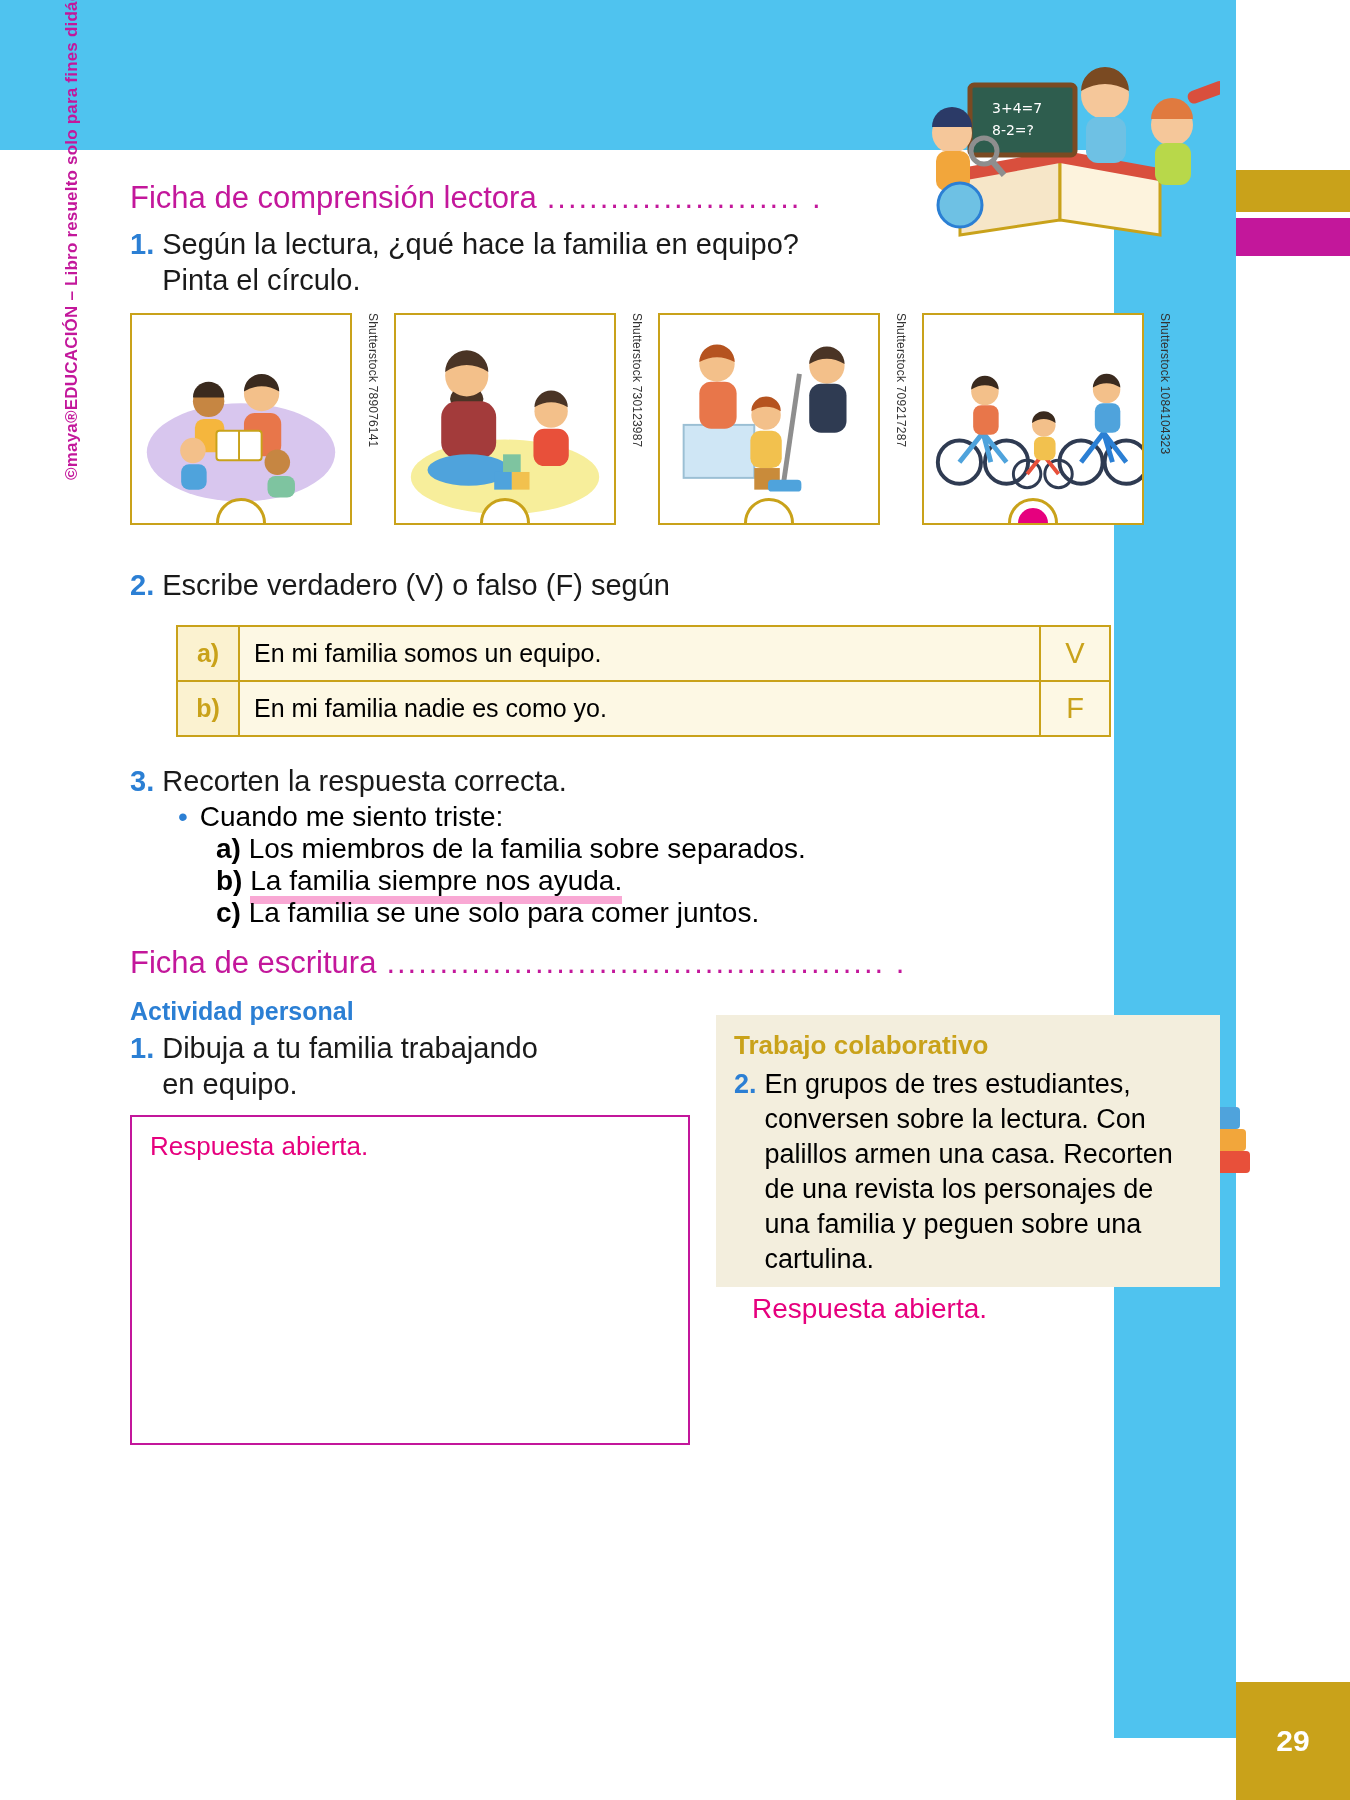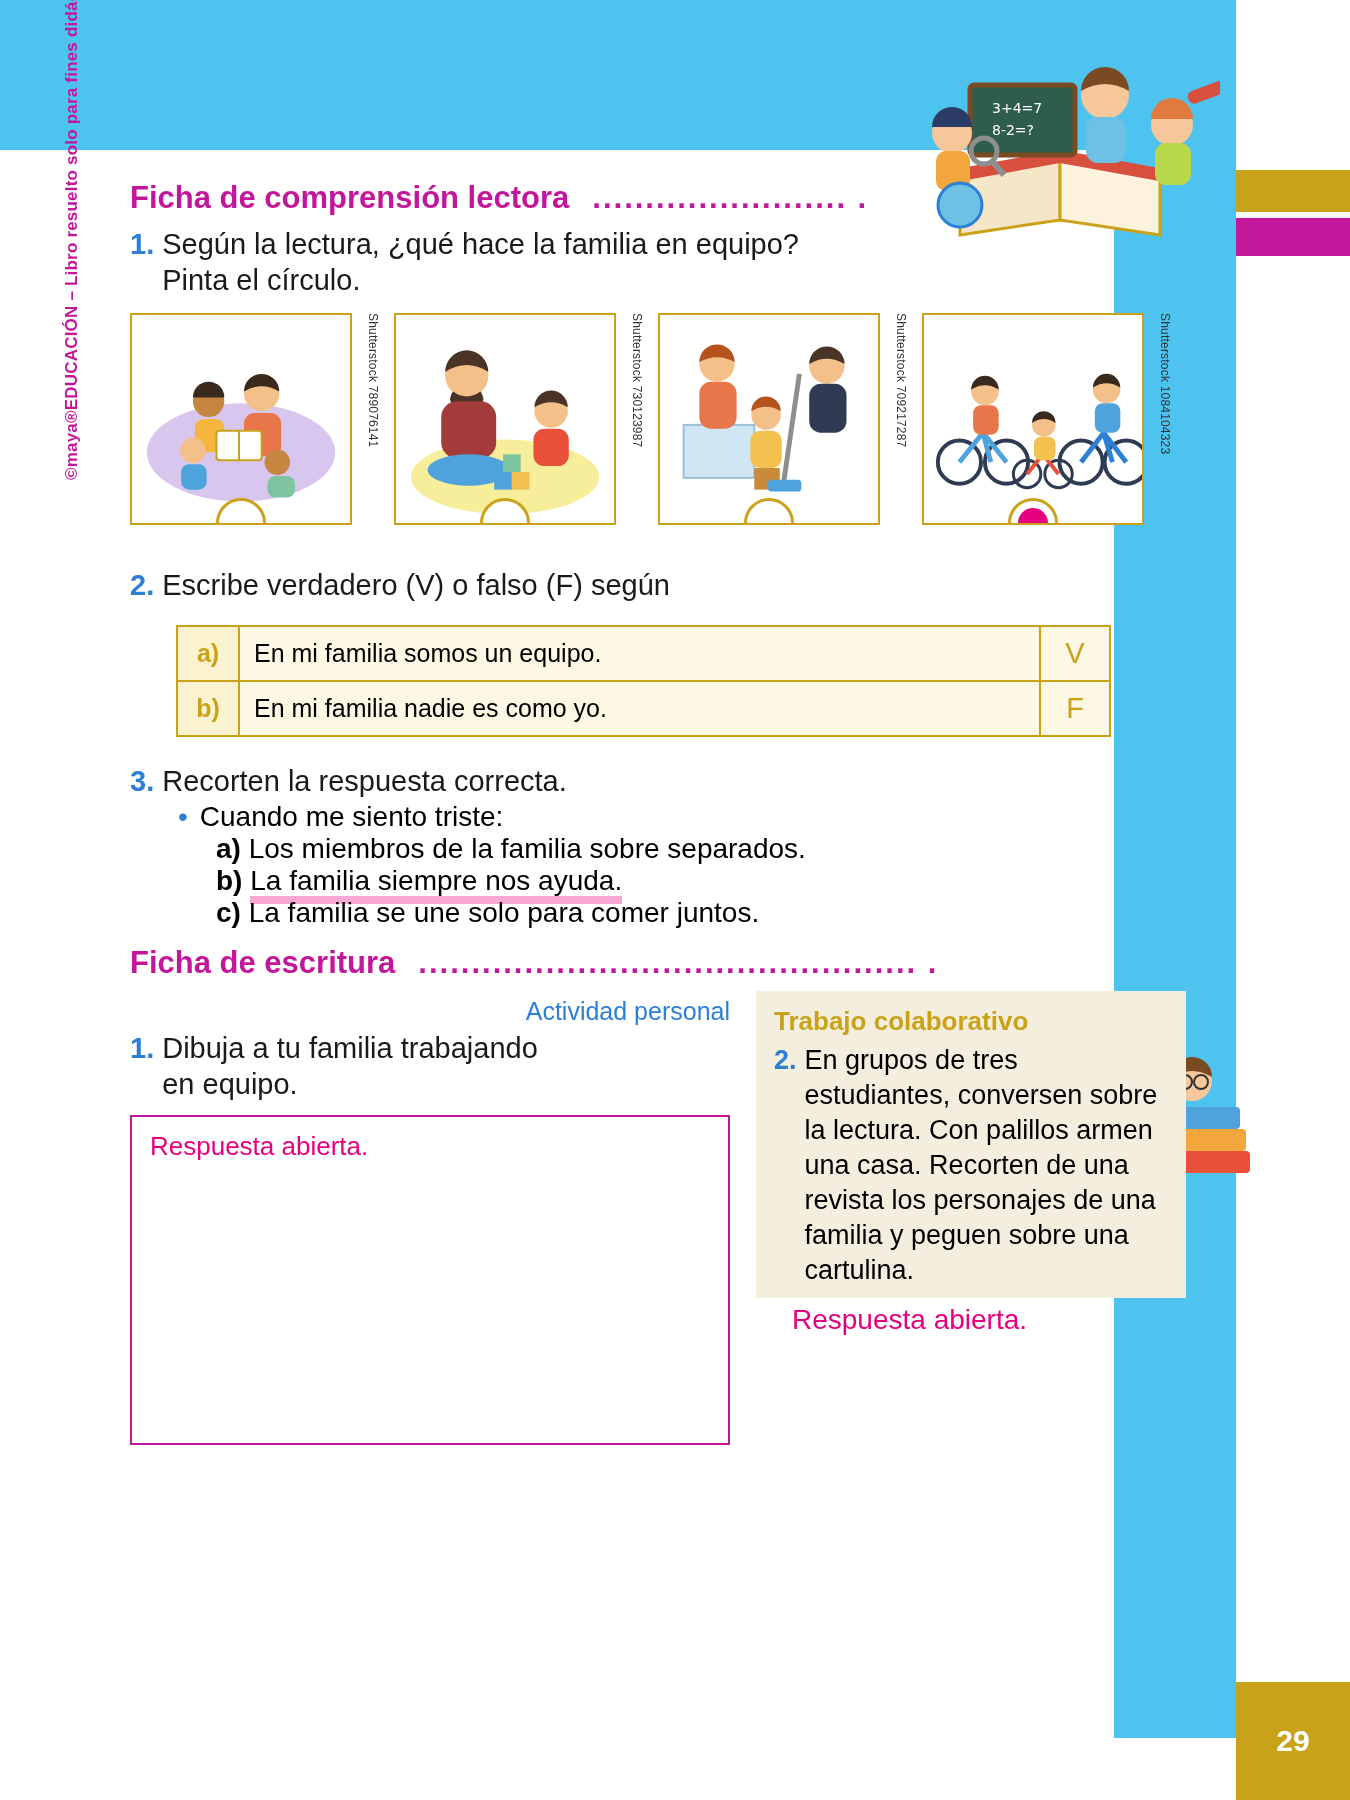--- a/index.html
+++ b/index.html
@@ -37,23 +37,22 @@
   
   .side-credit {
     position:absolute; left:62px; top:480px;
     transform:rotate(-90deg); transform-origin:left top;
     white-space:nowrap; font-size:17px; color:#c3179b; font-weight:bold;
     letter-spacing:.2px;
   }
   
   .content { position:absolute; left:130px; top:180px; width:1090px; }
   .heading {
-    font-size:31px; font-weight:bold; color:#c3179b; display:flex; align-items:flex-end;
+    font-size:31px; font-weight:normal; color:#c3179b; display:flex; align-items:flex-end;
     margin-bottom:10px;
-    gap:13px;
   }
   .heading .dots { flex:1; margin-left:10px; overflow:hidden; white-space:nowrap;
     color:#c3179b; font-size:31px; letter-spacing:2px; }
   .q { display:flex; font-size:29px; color:#1a1a1a; margin-top:4px; line-height:1.25; }
   .qnum { color:#2b7fd4; font-weight:bold; margin-right:8px; }
   b { font-weight:normal; }
   
   .img-row { display:flex; gap:14px; margin-top:14px; position:relative; }
   .img-cell {
     width:222px; height:212px; border:2px solid #c9a21a; background:#fff;
@@ -78,25 +77,25 @@
   .tf-table td.ans { width:70px; text-align:center; color:#c9a21a; font-size:29px; }
   
   .bullet-line { font-size:28px; margin:2px 0 0 48px; display:flex; }
   .bullet-line .dot { color:#2b7fd4; margin-right:12px; }
   .opt { font-size:28px; margin-left:86px; }
   .opt .lbl { font-weight:bold; }
   .underline-answer { border-bottom:8px solid #f9a8d4; }
   
   .lower { display:flex; gap:26px; margin-top:6px; }
   .left-col { width:600px; }
-  .subhead { color:#2b7fd4; font-size:25px; font-weight:normal; margin:6px 0 2px;text-align:right; }
+  .subhead { color:#2b7fd4; font-size:25px; font-weight:bold; margin:6px 0 2px; }
   .draw-box { border:2px solid #c3179b; height:330px; margin-top:12px; padding:14px 18px;
     font-size:26px; color:#e6007e; }
   .collab {
-    width:430px; background:#f3eedd; padding:14px 18px 10px; font-size:27px; line-height:1.3;
+    width:504px; background:#f3eedd; padding:14px 18px 10px; font-size:27px; line-height:1.3;margin-top:24px;
   }
   .collab-title { color:#c9a21a; font-weight:bold; font-size:26px; margin-bottom:4px; }
   .collab-body { display:flex; }
   .collab-body .n { color:#2b7fd4; font-weight:bold; margin-right:8px; }
   .open-answer { color:#e6007e; font-size:28px; margin-top:6px; padding-left:36px;}
   
   .clip { position:absolute; }
 </style>
 </head>
 <body>

